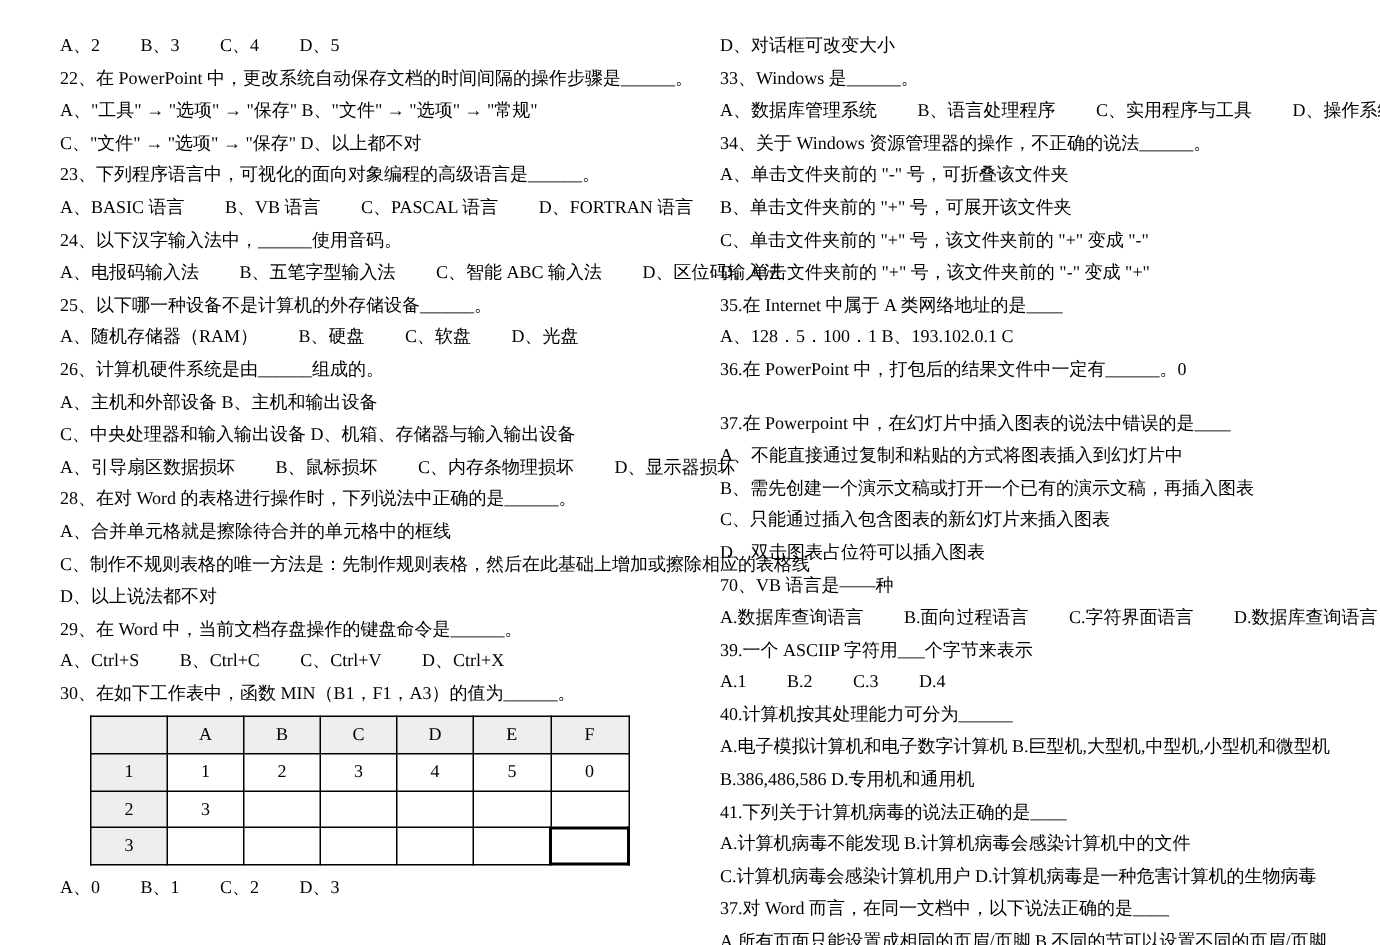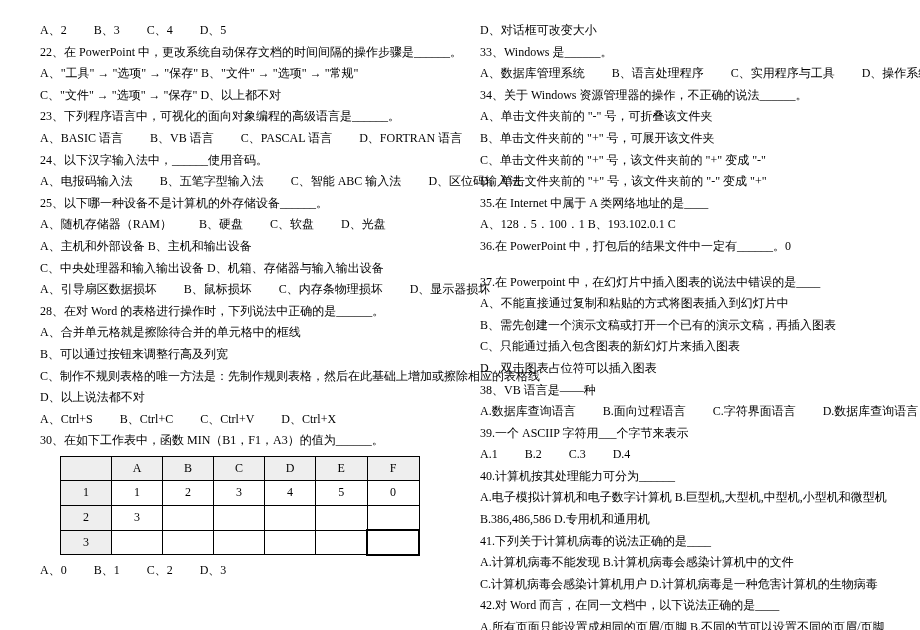--- a/index.html
+++ b/index.html
@@ -61,33 +61,34 @@
     <span>C、智能 ABC 输入法</span>
     <span>D、区位码输入法</span>
   </div>
   <div class="line">25、以下哪一种设备不是计算机的外存储设备______。</div>
   <div class="line opts">
     <span>A、随机存储器（RAM）</span>
     <span>B、硬盘</span>
     <span>C、软盘</span>
     <span>D、光盘</span>
   </div>
+  <div class="line">26、计算机硬件系统是由______组成的。</div>
   <div class="line">A、主机和外部设备                    B、主机和输出设备</div>
   <div class="line">C、中央处理器和输入输出设备          D、机箱、存储器与输入输出设备</div>
   <div class="line opts">
     <span>A、引导扇区数据损坏</span>
     <span>B、鼠标损坏</span>
     <span>C、内存条物理损坏</span>
     <span>D、显示器损坏</span>
   </div>
   <div class="line">28、在对 Word 的表格进行操作时，下列说法中正确的是______。</div>
   <div class="line">A、合并单元格就是擦除待合并的单元格中的框线</div>
-  <div class="line">B、可以通过按钮来调整行高及列宽</div>
   <div class="line">C、制作不规则表格的唯一方法是：先制作规则表格，然后在此基础上增加或擦除相应的表格线</div>
   <div class="line">D、以上说法都不对</div>
+  <div class="line">29、在 Word 中，当前文档存盘操作的键盘命令是______。</div>
   <div class="line opts">
     <span>A、Ctrl+S</span>
     <span>B、Ctrl+C</span>
     <span>C、Ctrl+V</span>
     <span>D、Ctrl+X</span>
   </div>
   <div class="line">30、在如下工作表中，函数 MIN（B1，F1，A3）的值为______。</div>
 
   <table class="sheet">
     <tbody>
@@ -155,36 +156,36 @@
   <div class="line">D、单击文件夹前的 "+" 号，该文件夹前的 "-" 变成 "+"</div>
   <div class="line">35.在 Internet 中属于 A 类网络地址的是____</div>
   <div class="line">    A、128．5．100．1    B、193.102.0.1    C</div>
   <div class="line">36.在 PowerPoint 中，打包后的结果文件中一定有______。0</div>
   <div style="height:14px"></div>
   <div class="line">37.在 Powerpoint 中，在幻灯片中插入图表的说法中错误的是____</div>
   <div class="line">A、不能直接通过复制和粘贴的方式将图表插入到幻灯片中</div>
   <div class="line">B、需先创建一个演示文稿或打开一个已有的演示文稿，再插入图表</div>
   <div class="line">C、只能通过插入包含图表的新幻灯片来插入图表</div>
   <div class="line">D、双击图表占位符可以插入图表</div>
-  <div class="line">38、VB 语言是——种</div>
+  <div class="line">70、VB 语言是——种</div>
   <div class="line opts">
     <span>A.数据库查询语言</span>
     <span>B.面向过程语言</span>
     <span>C.字符界面语言</span>
     <span>D.数据库查询语言</span>
   </div>
   <div class="line">39.一个 ASCIIP 字符用___个字节来表示</div>
   <div class="line opts">
     <span>A.1</span>
     <span>B.2</span>
     <span>C.3</span>
     <span>D.4</span>
   </div>
   <div class="line">40.计算机按其处理能力可分为______</div>
   <div class="line">A.电子模拟计算机和电子数字计算机     B.巨型机,大型机,中型机,小型机和微型机</div>
   <div class="line">B.386,486,586                       D.专用机和通用机</div>
   <div class="line">41.下列关于计算机病毒的说法正确的是____</div>
   <div class="line">A.计算机病毒不能发现              B.计算机病毒会感染计算机中的文件</div>
   <div class="line">C.计算机病毒会感染计算机用户      D.计算机病毒是一种危害计算机的生物病毒</div>
-  <div class="line">42.对 Word 而言，在同一文档中，以下说法正确的是____</div>
+  <div class="line">37.对 Word 而言，在同一文档中，以下说法正确的是____</div>
   <div class="line">A.所有页面只能设置成相同的页眉/页脚   B.不同的节可以设置不同的页眉/页脚</div>
 
 </div>
 
 </body></html>

